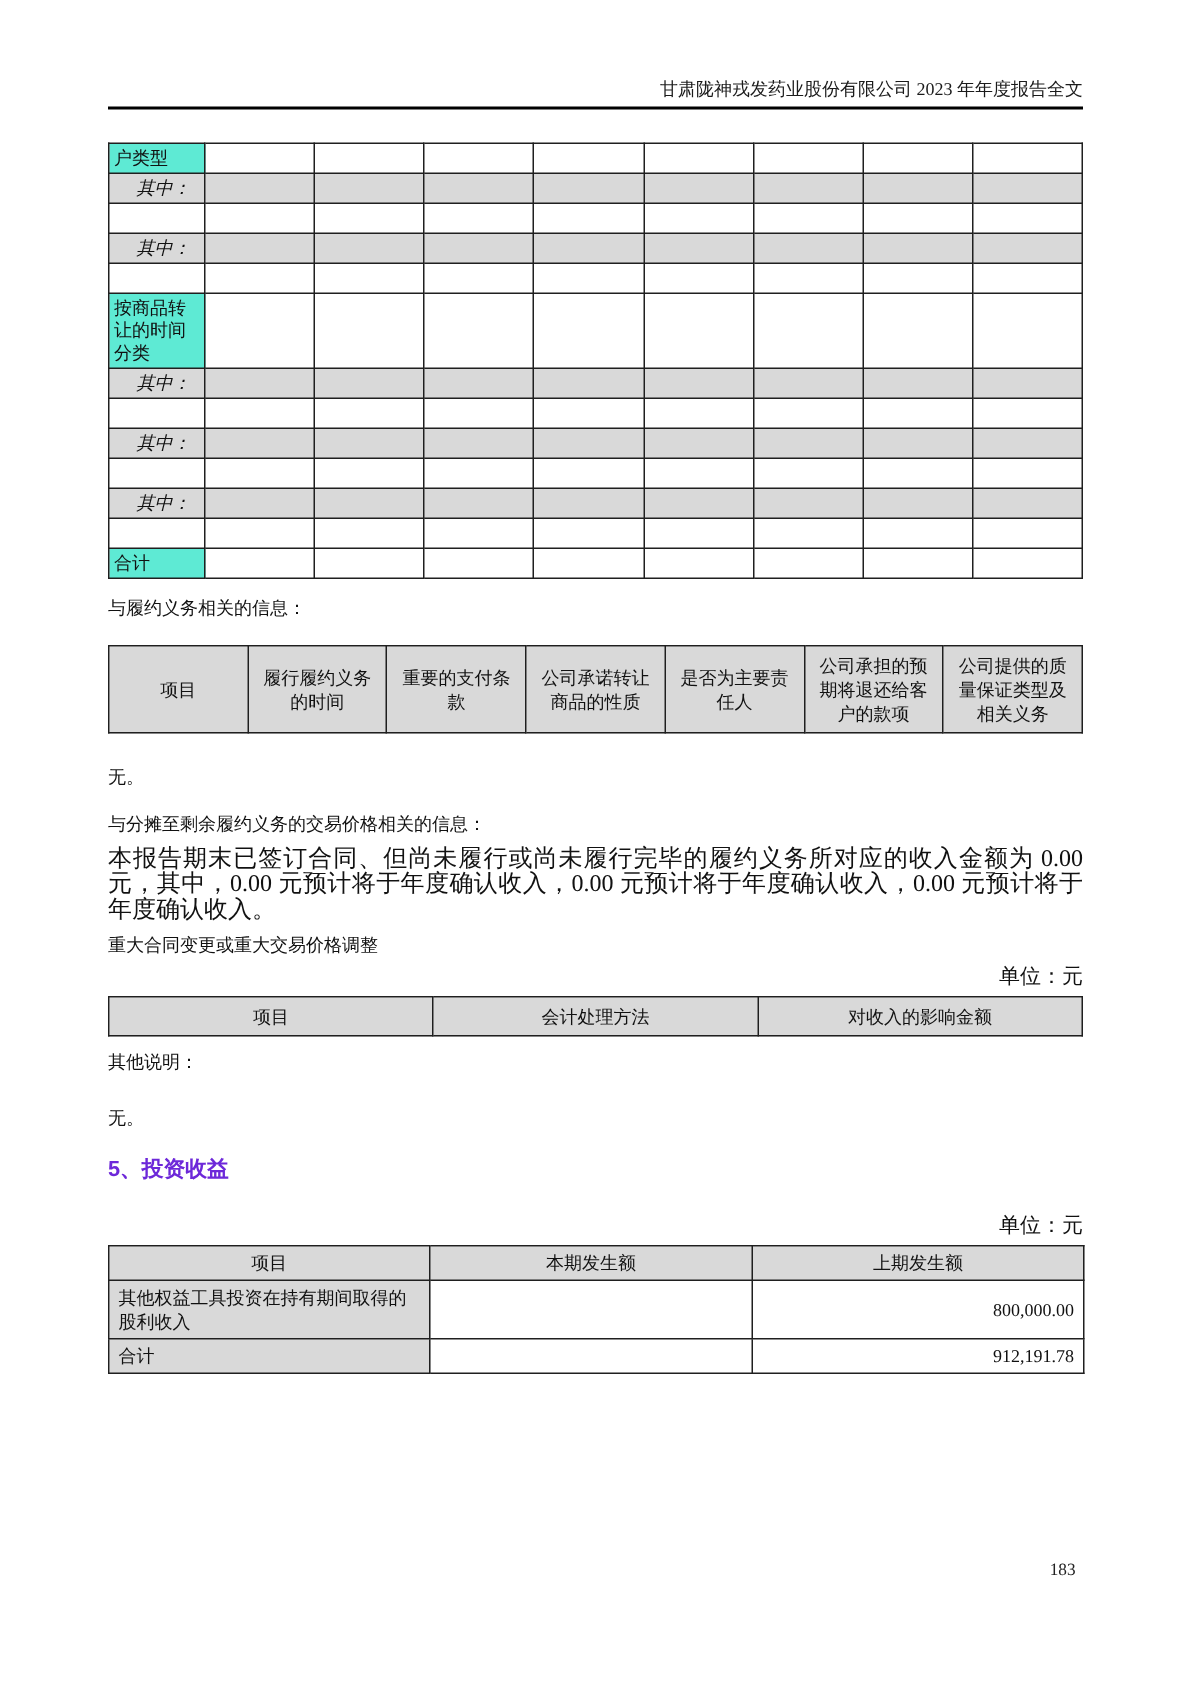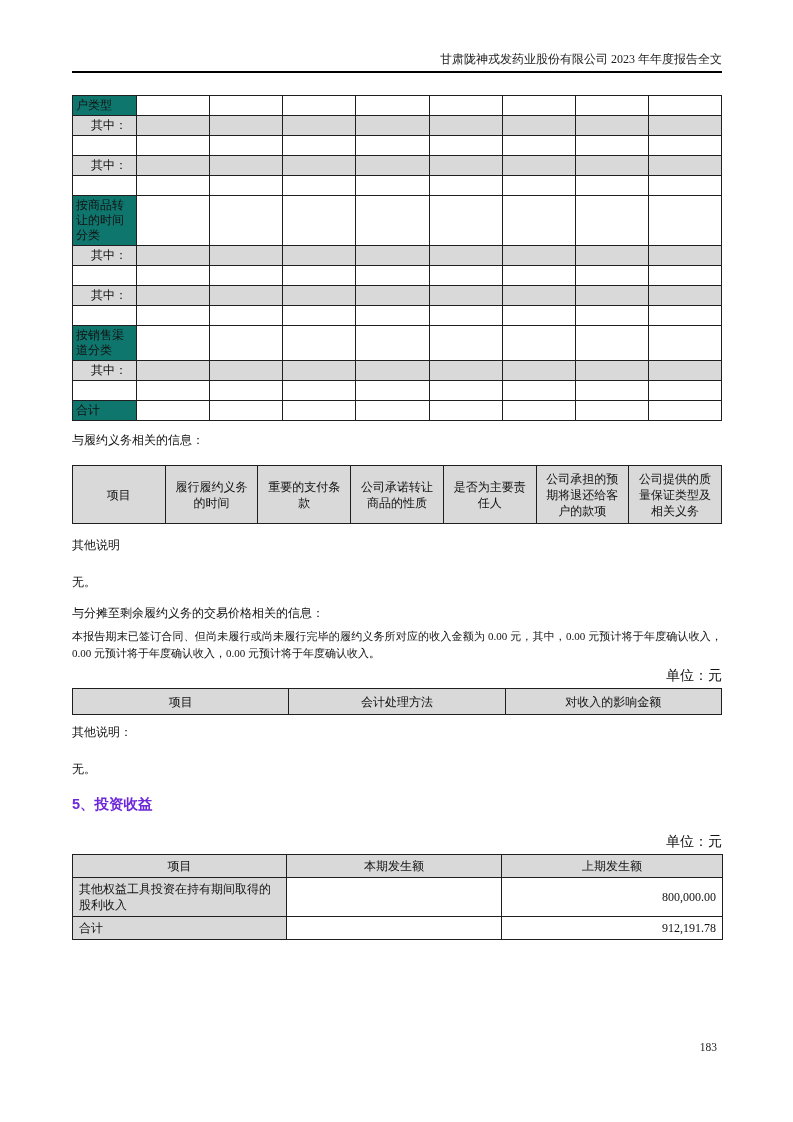--- a/index.html
+++ b/index.html
@@ -35,30 +35,30 @@
     height: 0;
   }
   
   table { border-collapse: collapse; width: 650px; table-layout: fixed; }
   td, th { border: 1px solid #1f1f1f; font-size: 12px; font-weight: normal; vertical-align: middle; }
   .shade { background: #d9d9d9; }
   
   .t1 { margin-top: 22px; }
   .t1 td { padding: 2px 3px; line-height: 15px; height: 20px; word-break: break-all; }
   .t1 .lab { text-align: left; }
-  .t1 tr.r-label .lab { background: #0f766e; }
+  .t1 tr.r-label .lab { background: #5eead4; }
   .t1 tr.r-sub td { background: #d9d9d9; }
-  .t1 tr.r-sub .lab { padding-left: 18px; }
+  .t1 tr.r-sub .lab { padding-left: 18px; font-style: italic; }
   
   .txt { font-size: 12px; line-height: 16px; text-align: left; }
   .mt-obl   { margin-top: 11px; }
   .mt-note1 { margin-top: 13px; }
   .mt-none1 { margin-top: 21px; }
   .mt-rem   { margin-top: 15px; }
-  .para { margin-top: 7px; font-size: 11px; line-height: 17px; text-align: justify; }
+  .para { margin-top: 7px; font-size: 16px; line-height: 17px; text-align: justify; }
   .mt-major { margin-top: 7px; }
   .unit { margin-top: 6px; font-size: 14px; line-height: 16px; text-align: right; }
   .mt-note2 { margin-top: 9px; }
   .mt-none2 { margin-top: 21px; }
   
   .t2 { margin-top: 17px; }
   .t2 th { background: #d9d9d9; padding: 4px 6px; line-height: 16px; text-align: center; height: 58px; word-break: break-all; }
   
   .t3 { margin-top: 4px; }
   .t3 th { background: #d9d9d9; padding: 4px 6px; line-height: 16px; text-align: center; height: 26px; }
@@ -200,31 +200,20 @@
             <td></td>
             <td></td>
             <td></td>
             <td></td>
             <td></td>
             <td></td>
             <td></td>
           </tr>
           <tr class="r-blank">
             <td class="lab"></td>
-            <td></td>
-            <td></td>
-            <td></td>
-            <td></td>
-            <td></td>
-            <td></td>
-            <td></td>
-            <td></td>
-          </tr>
-          <tr class="r-label">
-            <td class="lab">按销售渠道分类</td>
             <td></td>
             <td></td>
             <td></td>
             <td></td>
             <td></td>
             <td></td>
             <td></td>
             <td></td>
           </tr>
           <tr class="r-sub">
@@ -272,24 +261,24 @@
           <th>履行履约义务的时间</th>
           <th>重要的支付条款</th>
           <th>公司承诺转让商品的性质</th>
           <th>是否为主要责任人</th>
           <th>公司承担的预期将退还给客户的款项</th>
           <th>公司提供的质量保证类型及相关义务</th>
         </tr>
       </thead>
     </table>
 
-    <p class="txt mt-note1">其他说明</p>
     <p class="txt mt-none1">无。</p>
     <p class="txt mt-rem">与分摊至剩余履约义务的交易价格相关的信息：</p>
     <p class="para">本报告期末已签订合同、但尚未履行或尚未履行完毕的履约义务所对应的收入金额为 0.00 元，其中，0.00 元预计将于年度确认收入，0.00 元预计将于年度确认收入，0.00 元预计将于年度确认收入。</p>
+    <p class="txt mt-major">重大合同变更或重大交易价格调整</p>
     <p class="unit">单位：元</p>
 
     <table class="t3">
       <thead>
         <tr>
           <th>项目</th>
           <th>会计处理方法</th>
           <th>对收入的影响金额</th>
         </tr>
       </thead>

